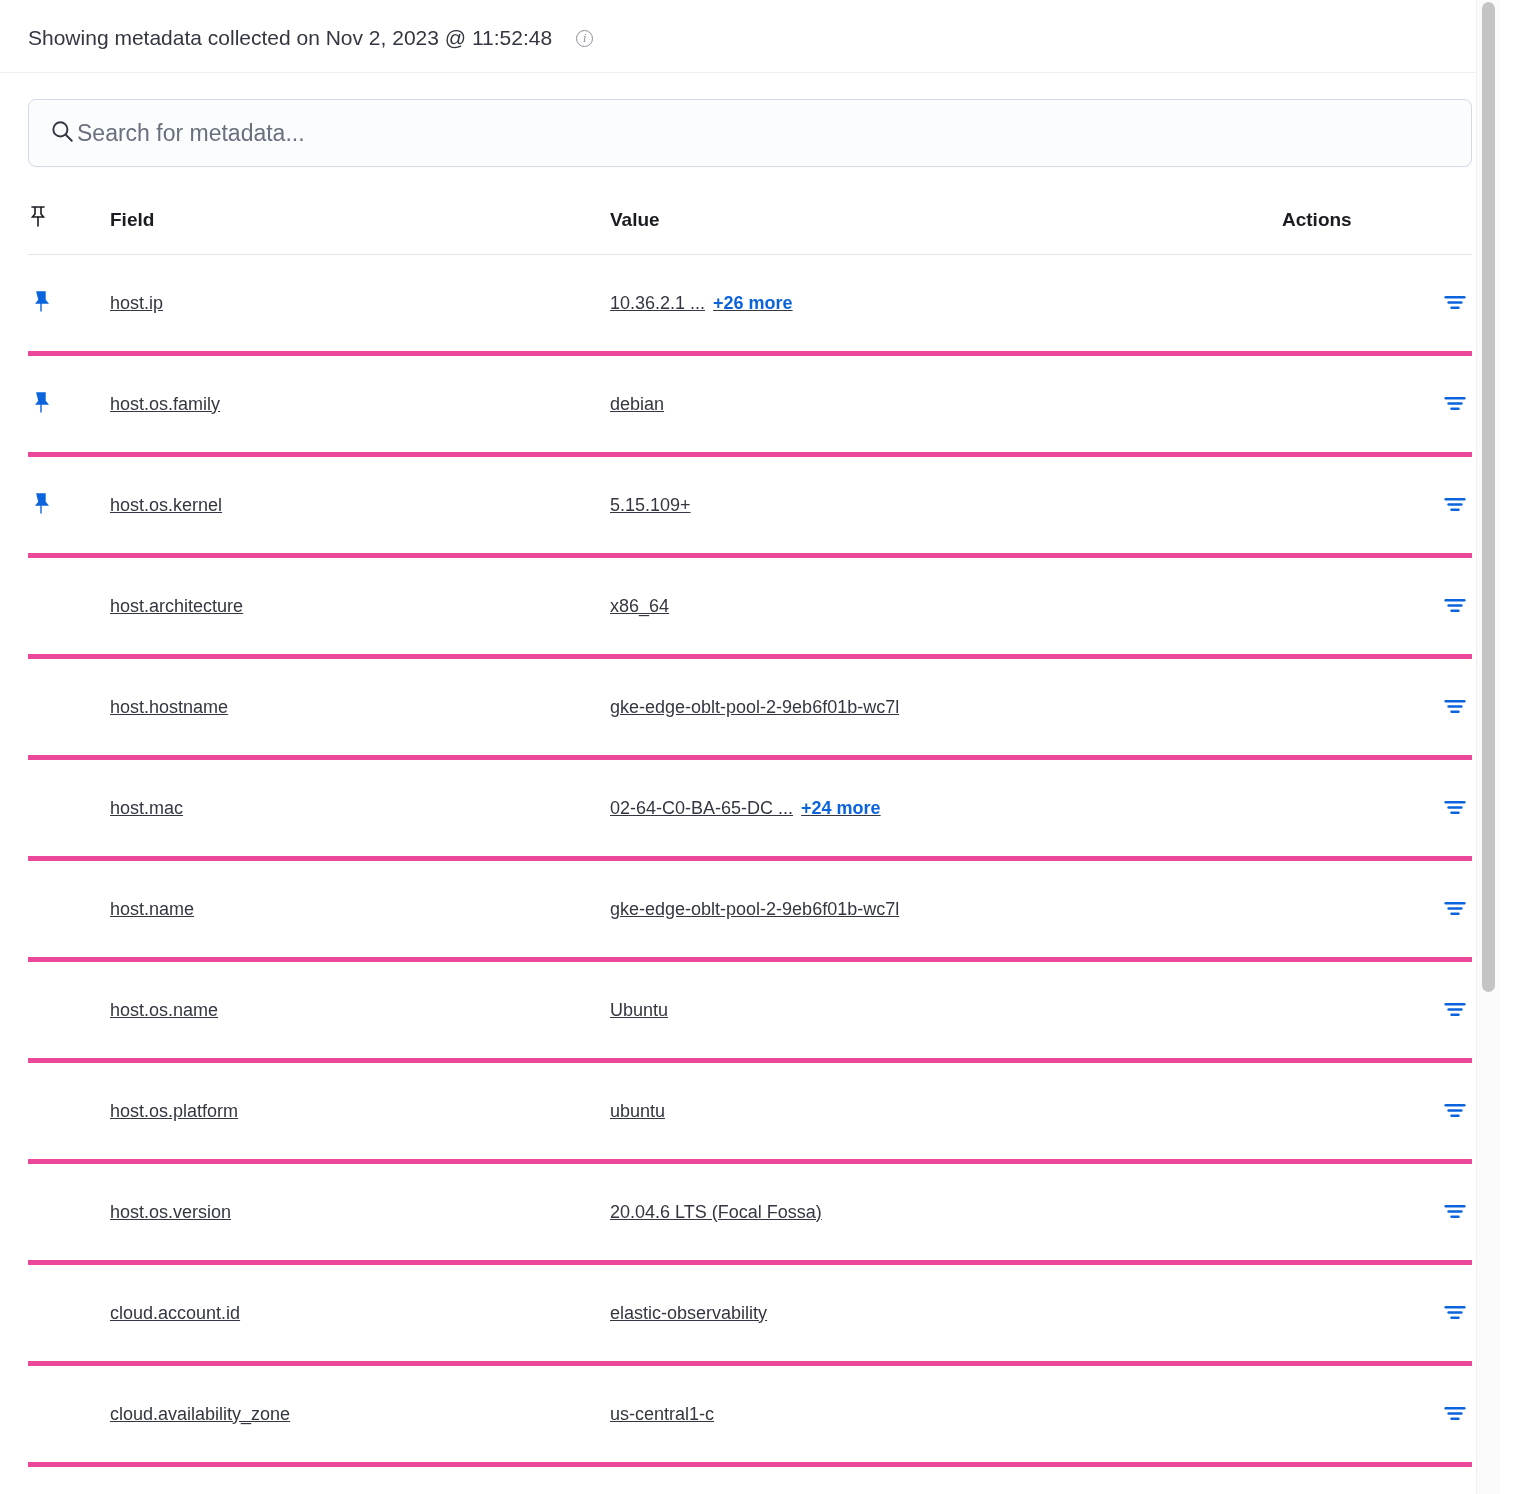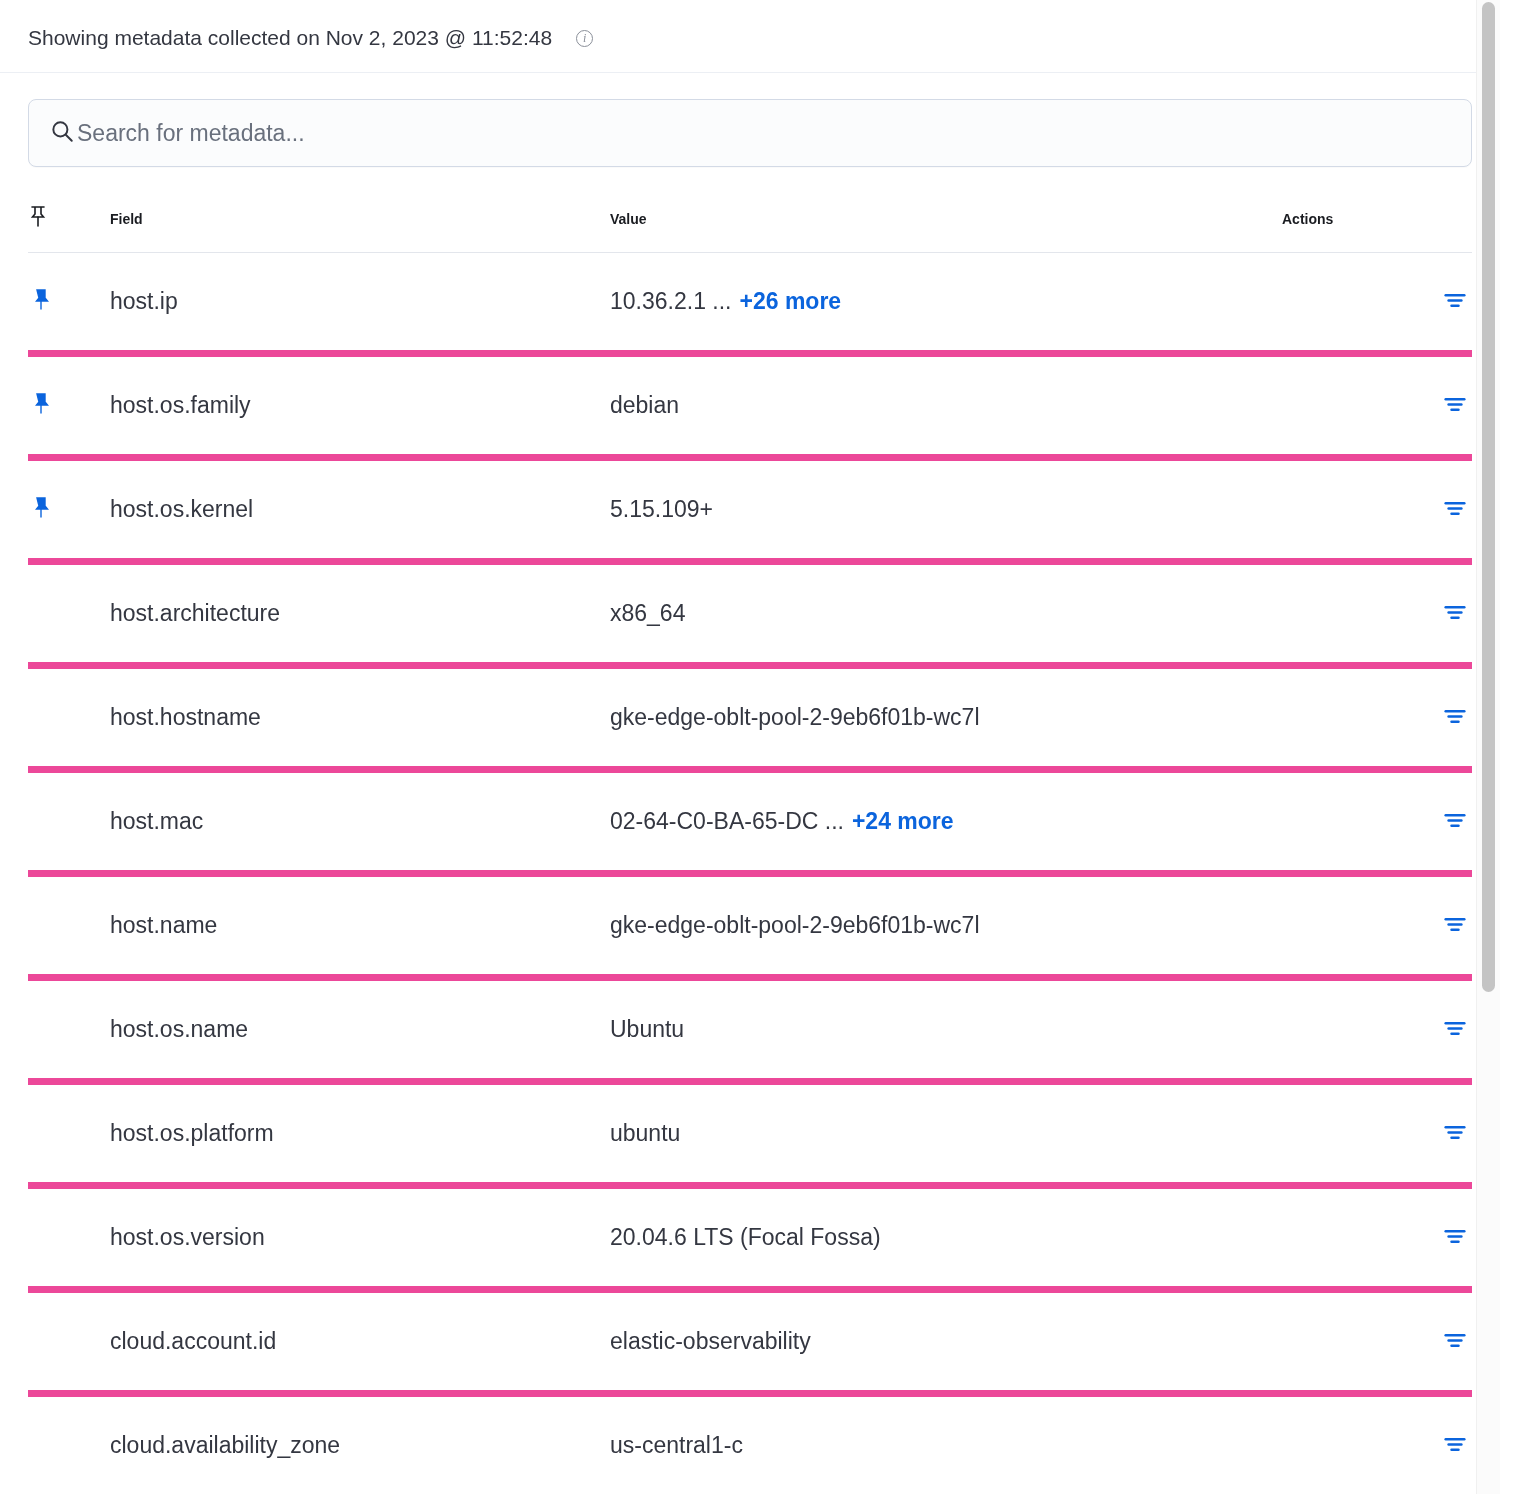--- a/index.html
+++ b/index.html
@@ -79,41 +79,42 @@
   .search-input::placeholder { color: #69707d; }
 
   
   table.meta-table {
     width: calc(100% - 56px);
     margin: 0 28px;
     border-collapse: collapse;
     table-layout: fixed;
   }
   table.meta-table thead th {
-    font-size: 14px;
+    font-size: 19px;
     font-weight: bold;
     color: #1a1c21;
     text-align: left;
     padding: 16px 0 20px 0;
     border-bottom: 1px solid #e3e6ec;
   }
   th.col-pin   { width: 82px; }
   th.col-field { width: 500px; }
   th.col-value { width: auto; margin-left: 12px; }
   th.col-actions { width: 190px; text-align: right; padding-right: 24px; }
 
   table.meta-table tbody td {
-    font-size: 23px;
+    font-size: 18px;
     color: #343741;
     padding: 30px 0;
-    border-bottom: 7px solid #ec4899;
+    border-bottom: 5px solid #ec4899;
     vertical-align: middle;
     white-space: nowrap;
     overflow: hidden;
     text-overflow: ellipsis;
+    text-decoration: underline;
   }
   td.cell-pin { width: 82px; padding-left: 4px; }
   td.cell-actions { text-align: right; padding-right: 24px; }
 
   .pin-slot { display: inline-flex; width: 26px; height: 30px; align-items: center; justify-content: center; }
 
   .more-link {
     color: #0b64dd;
     font-weight: bold;
     margin-left: 8px;

